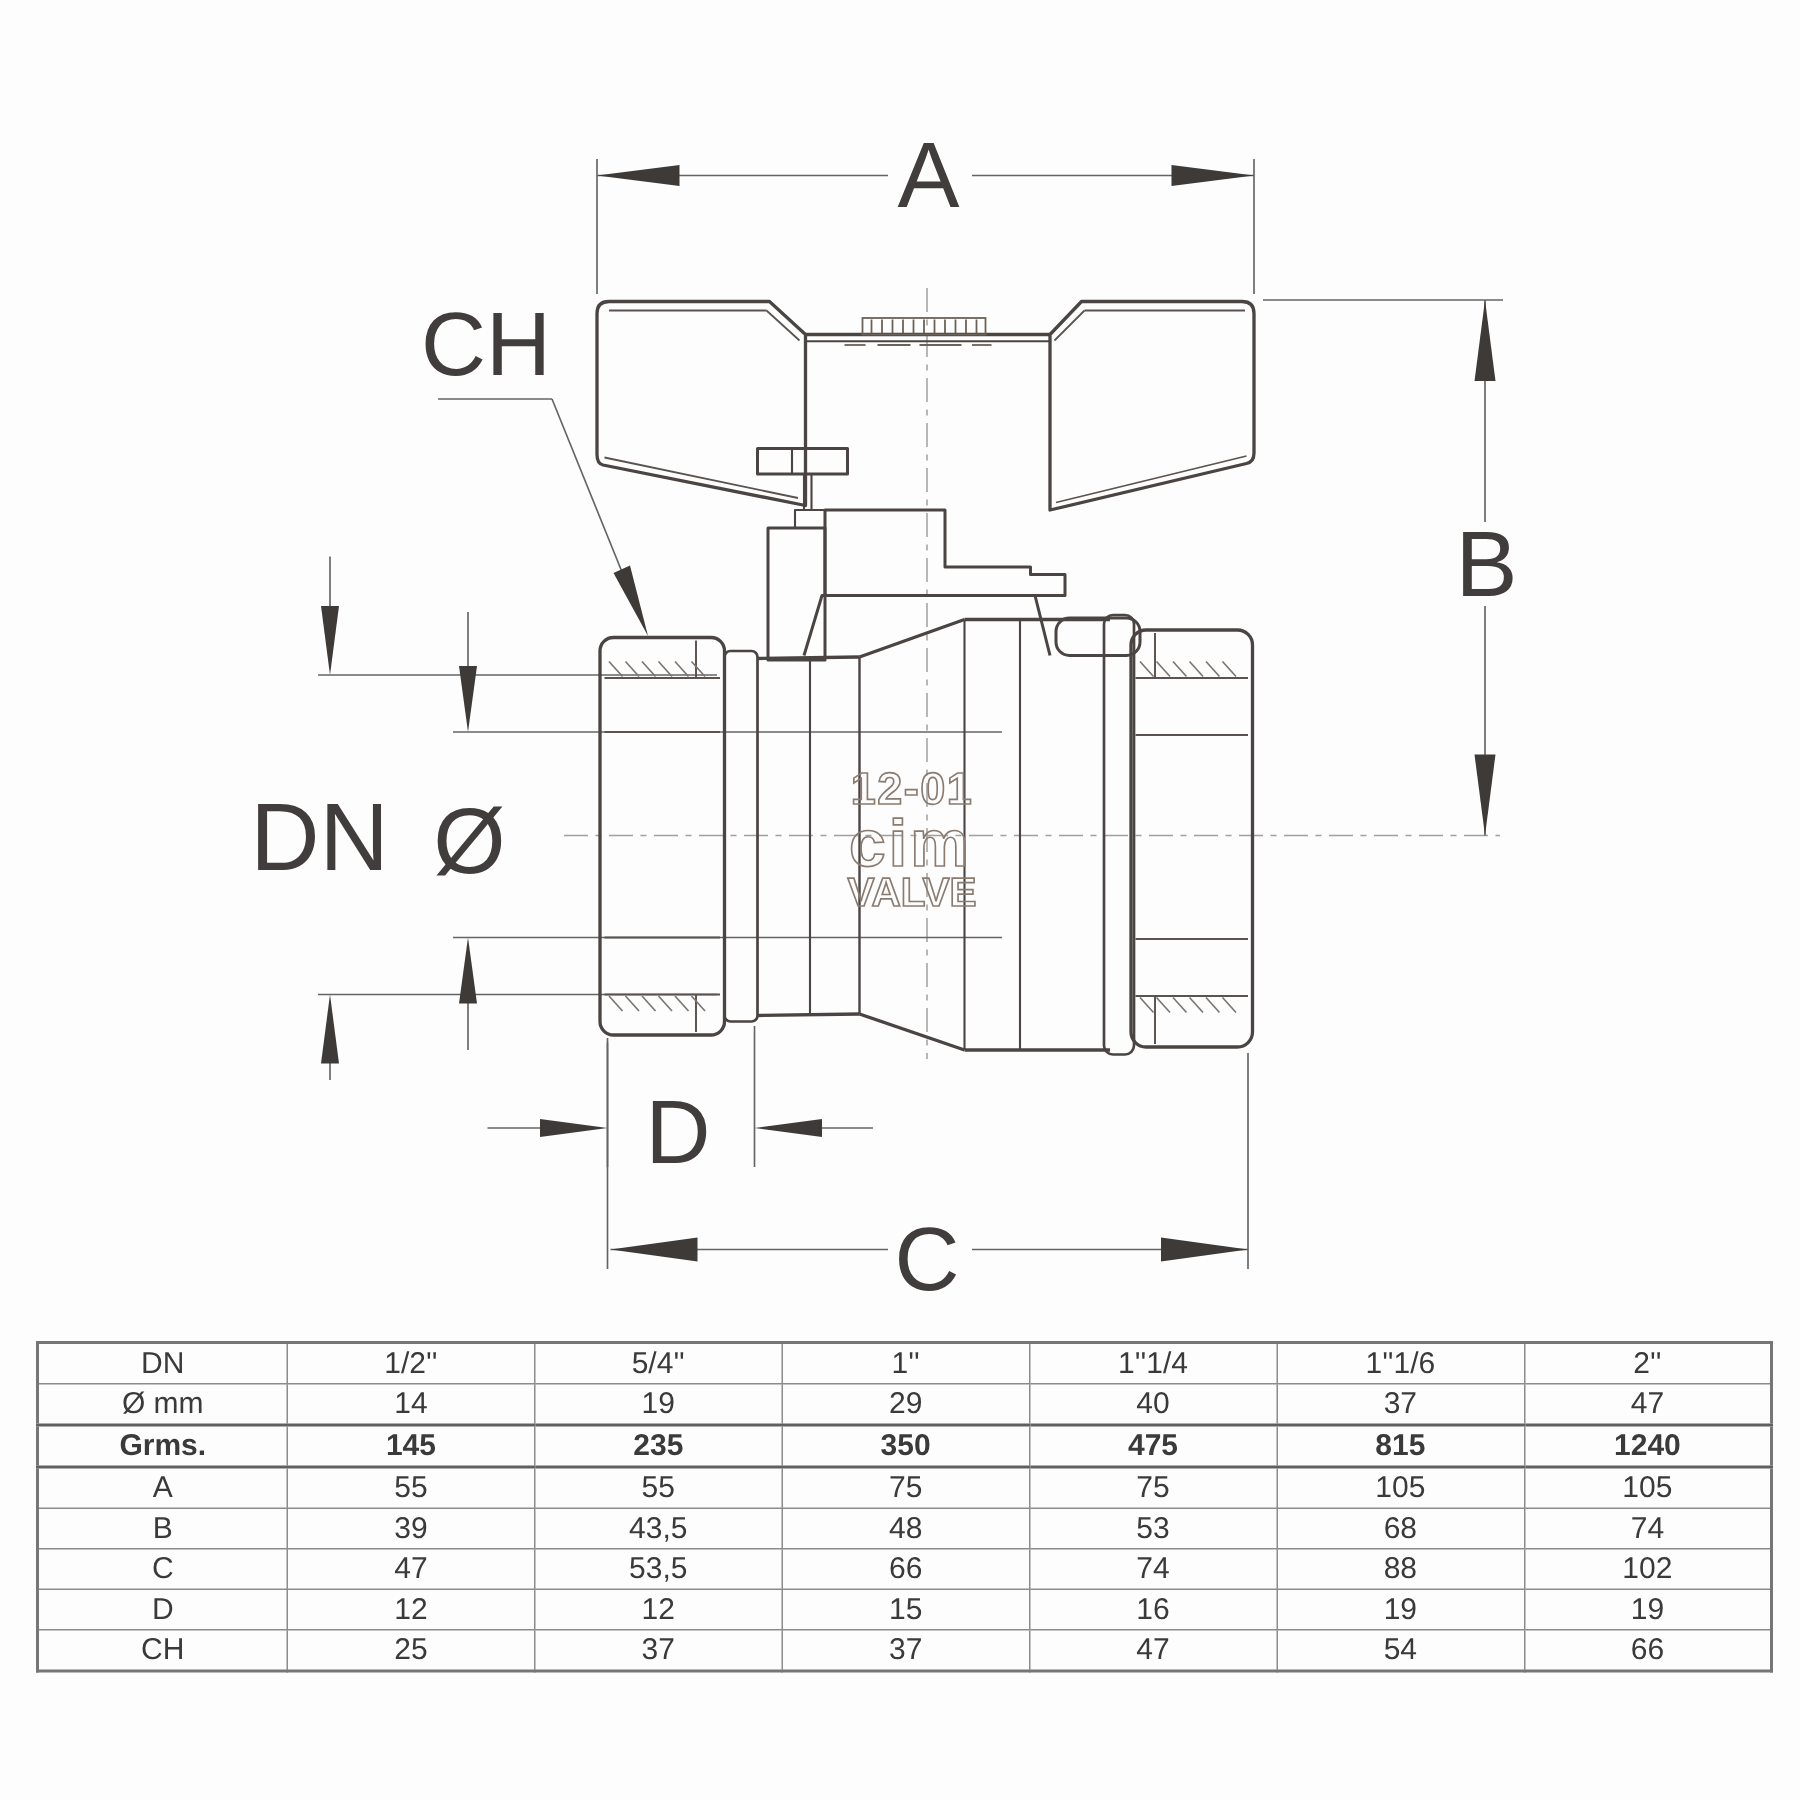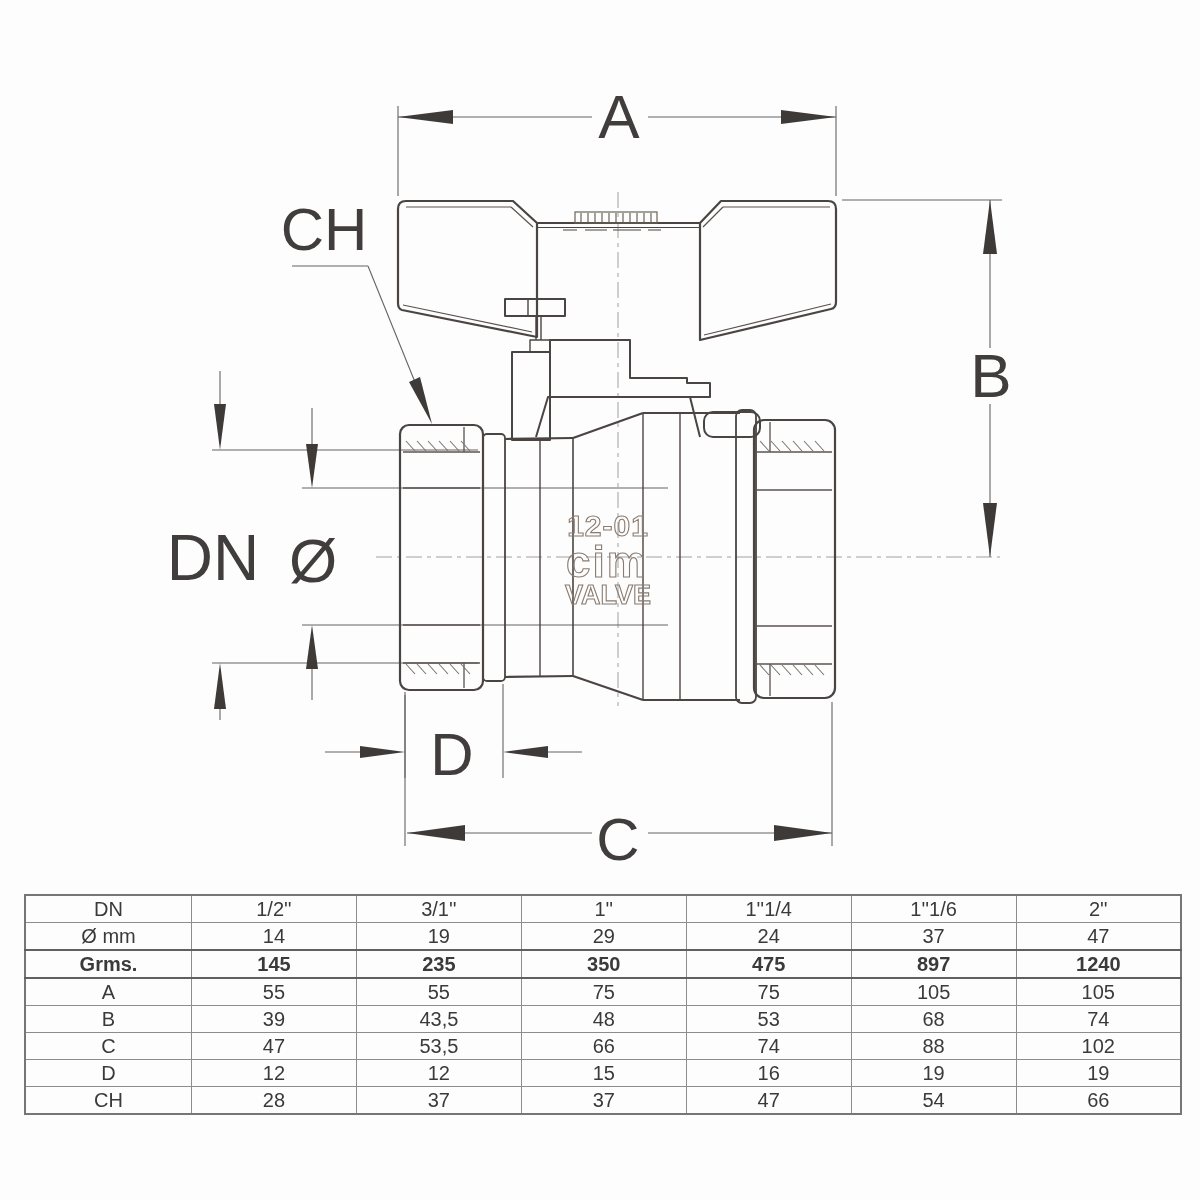--- a/index.html
+++ b/index.html
@@ -204,42 +204,42 @@
     <text class="dimlabel" x="213" y="580" font-size="64">DN</text>
     <text class="dimlabel" x="313" y="582" font-size="62">Ø</text>
   </g>
 </svg>
 
 <table id="spec-table">
   <tbody id="spec-table-body">
         <tr>
           <td style="width: 165px;">DN</td>
           <td>1/2''</td>
-          <td>3/1''</td>
+          <td>5/4''</td>
           <td>1''</td>
           <td>1''1/4</td>
           <td>1''1/6</td>
           <td>2''</td>
         </tr>
         <tr>
           <td style="width: 165px; margin-left: 44px;">Ø mm</td>
           <td>14</td>
           <td>19</td>
           <td>29</td>
-          <td>24</td>
+          <td>40</td>
           <td>37</td>
           <td>47</td>
         </tr>
         <tr class="bold">
           <td style="width: 165px;">Grms.</td>
           <td>145</td>
           <td>235</td>
           <td>350</td>
           <td>475</td>
-          <td>897</td>
+          <td>815</td>
           <td>1240</td>
         </tr>
         <tr>
           <td style="width: 165px;">A</td>
           <td>55</td>
           <td>55</td>
           <td>75</td>
           <td>75</td>
           <td>105</td>
           <td>105</td>
@@ -266,21 +266,21 @@
           <td style="width: 165px;">D</td>
           <td>12</td>
           <td>12</td>
           <td>15</td>
           <td>16</td>
           <td>19</td>
           <td>19</td>
         </tr>
         <tr>
           <td style="width: 165px;">CH</td>
-          <td>28</td>
+          <td>25</td>
           <td>37</td>
           <td>37</td>
           <td>47</td>
           <td>54</td>
           <td>66</td>
         </tr>
       </tbody>
 </table>
 
 </div>

